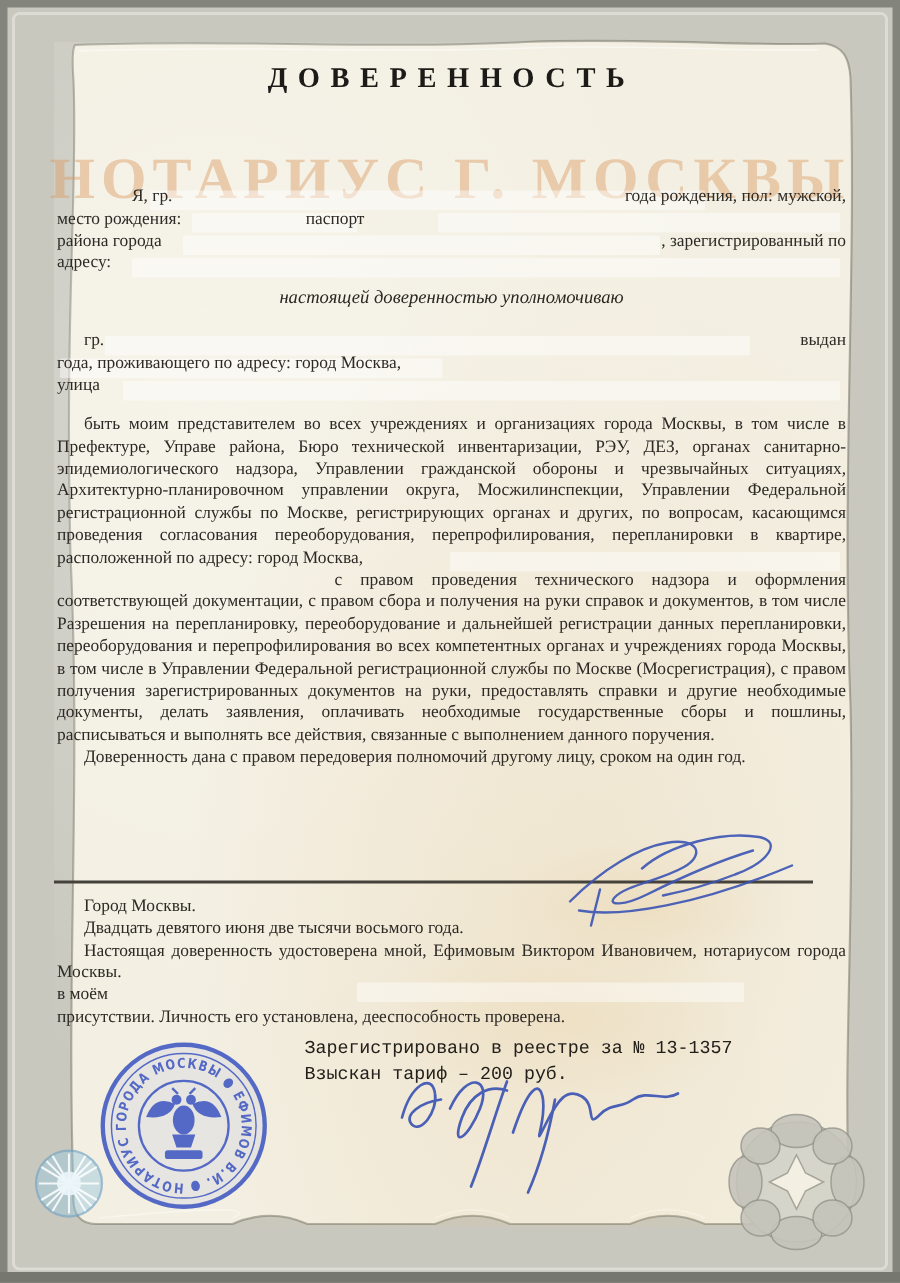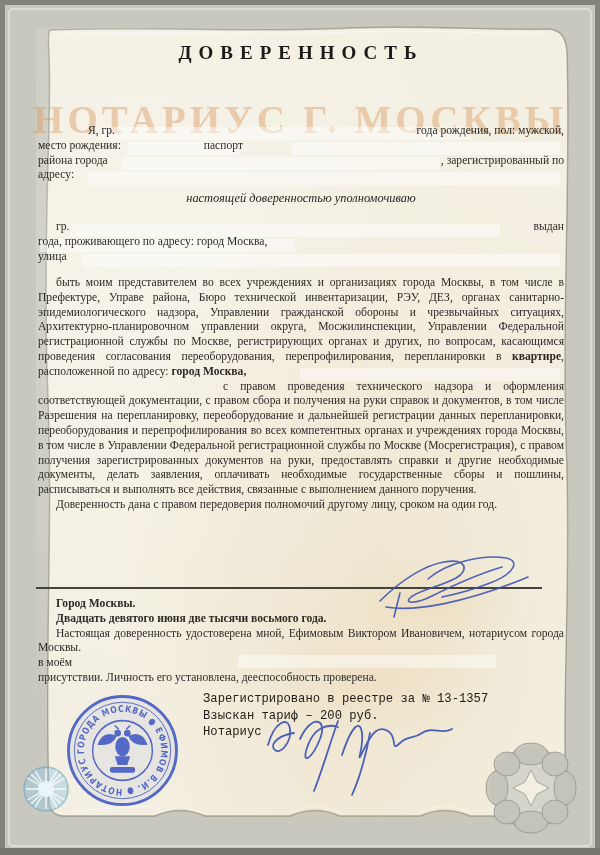--- a/index.html
+++ b/index.html
@@ -6,21 +6,21 @@
   #page{
     position:relative; width:600px; height:855px; overflow:hidden;
     font-family:"Liberation Serif", serif; color:#2d2a26;
     background:#83847b;
   }
   svg{display:block;}
   #frame-svg{position:absolute;left:0;top:0;}
   .content-layer{position:absolute;left:0;top:0;width:540px;height:855px;}
   .abs{position:absolute;}
   .doc-text{font-size:11.6px; line-height:14.8px;}
-  .b{font-weight:bold;}
+  .b{font-weight:normal;}
   .title{
     left:38px; top:42px; width:526px; text-align:center;
     font-size:19px; font-weight:bold; letter-spacing:7px; color:#1d1b18;
   }
   .hdr{left:38px; top:80px; width:526px; text-align:center;
        font-size:12.6px; font-weight:bold; line-height:16px; color:#24211d;}
   .watermark{
     left:30px; top:97px; width:540px; text-align:center;
     font-size:39px; font-weight:bold; letter-spacing:4px;
     color:rgba(216,150,90,0.42); z-index:0; white-space:nowrap;
@@ -149,21 +149,20 @@
       <p class="jp ti">Настоящая доверенность удостоверена мной, Ефимовым Виктором Ивановичем, нотариусом города Москвы.</p>
       <div class="row">
         <span>в моём</span>
       </div>
       <div>присутствии. Личность его установлена, дееспособность проверена.</div>
     </div>
 
     <div class="abs registry">
       <div>Зарегистрировано в реестре за № 13-1357</div>
       <div>Взыскан тариф – 200 руб.</div>
-      <div>Нотариус</div>
     </div>
 
     <svg class="abs" style="left:250px;top:703px;" width="215" height="105" viewBox="0 0 215 105">
       <g fill="none" stroke="#3c55b4" stroke-width="1.8" stroke-linecap="round" opacity="0.92">
         <path d="M18 42 C24 20 38 12 40 26 C42 38 30 54 24 46 C20 40 30 32 44 30"></path>
         <path d="M50 36 C62 10 78 16 70 36 C62 56 50 64 58 42 C64 26 76 20 88 24"></path>
         <path d="M88 18 C80 40 72 68 64 88"></path>
         <path d="M92 52 C102 22 110 16 112 30 C114 46 104 66 114 46 C122 30 128 22 138 28 C148 34 140 50 150 40 C158 32 164 36 172 30 C182 23 192 32 202 26"></path>
         <path d="M120 30 C116 52 110 74 102 92"></path>
       </g>

